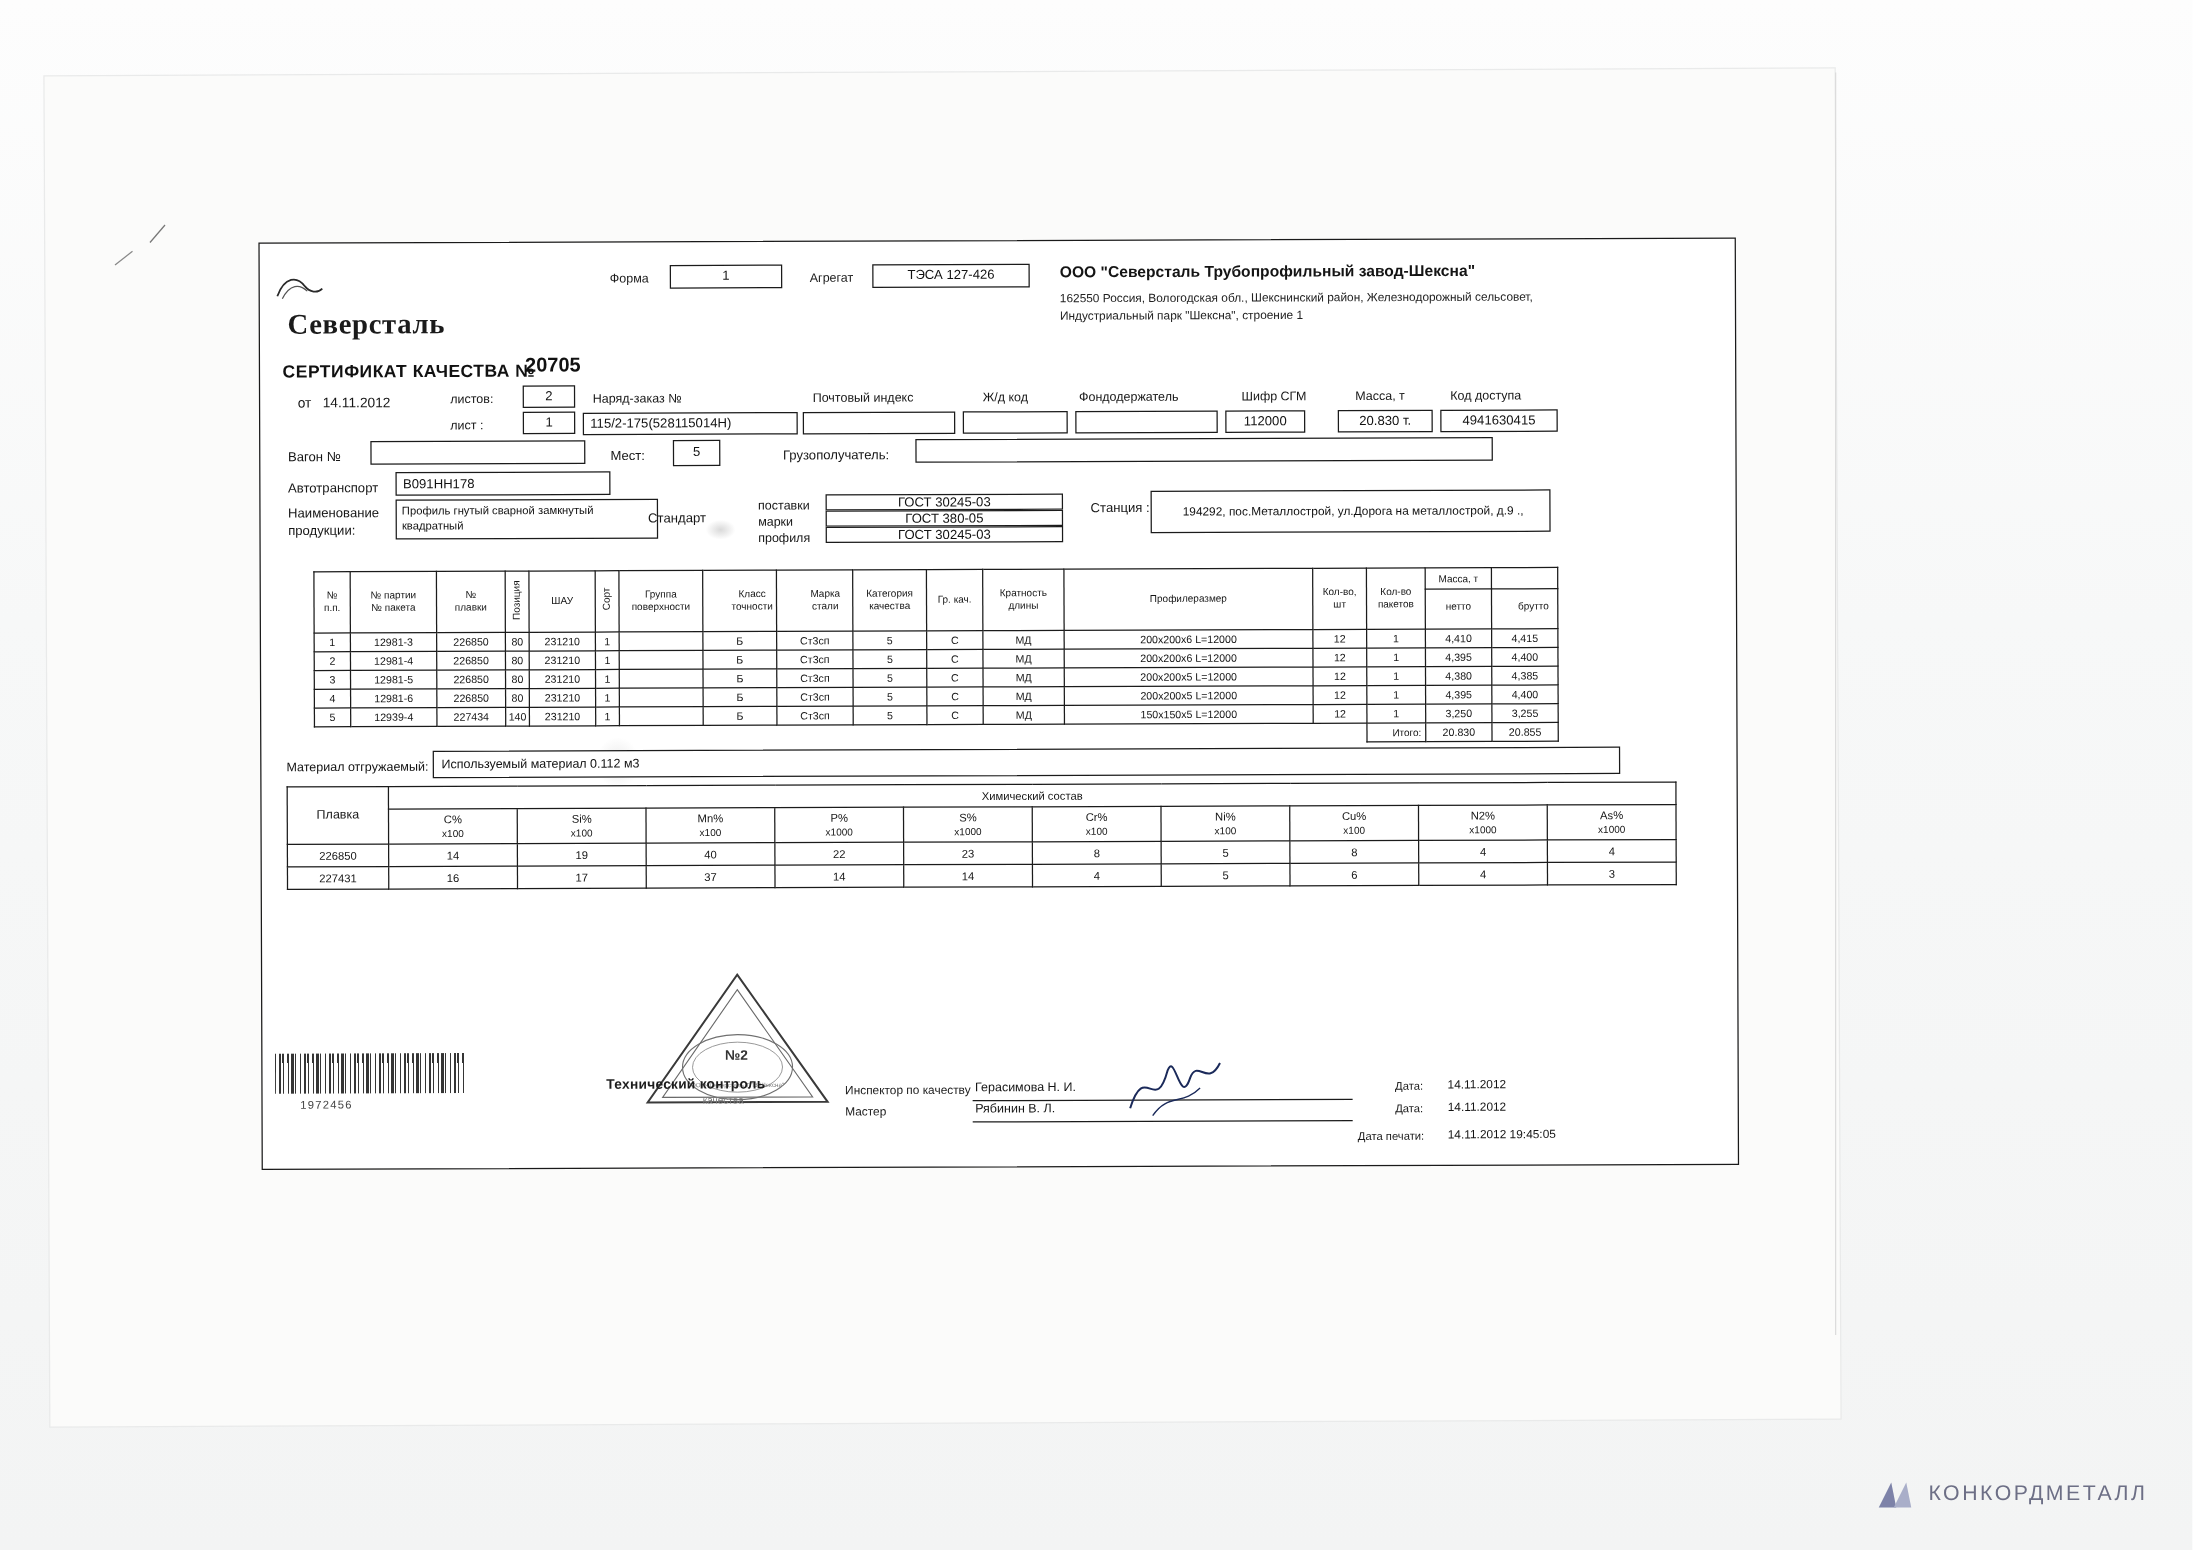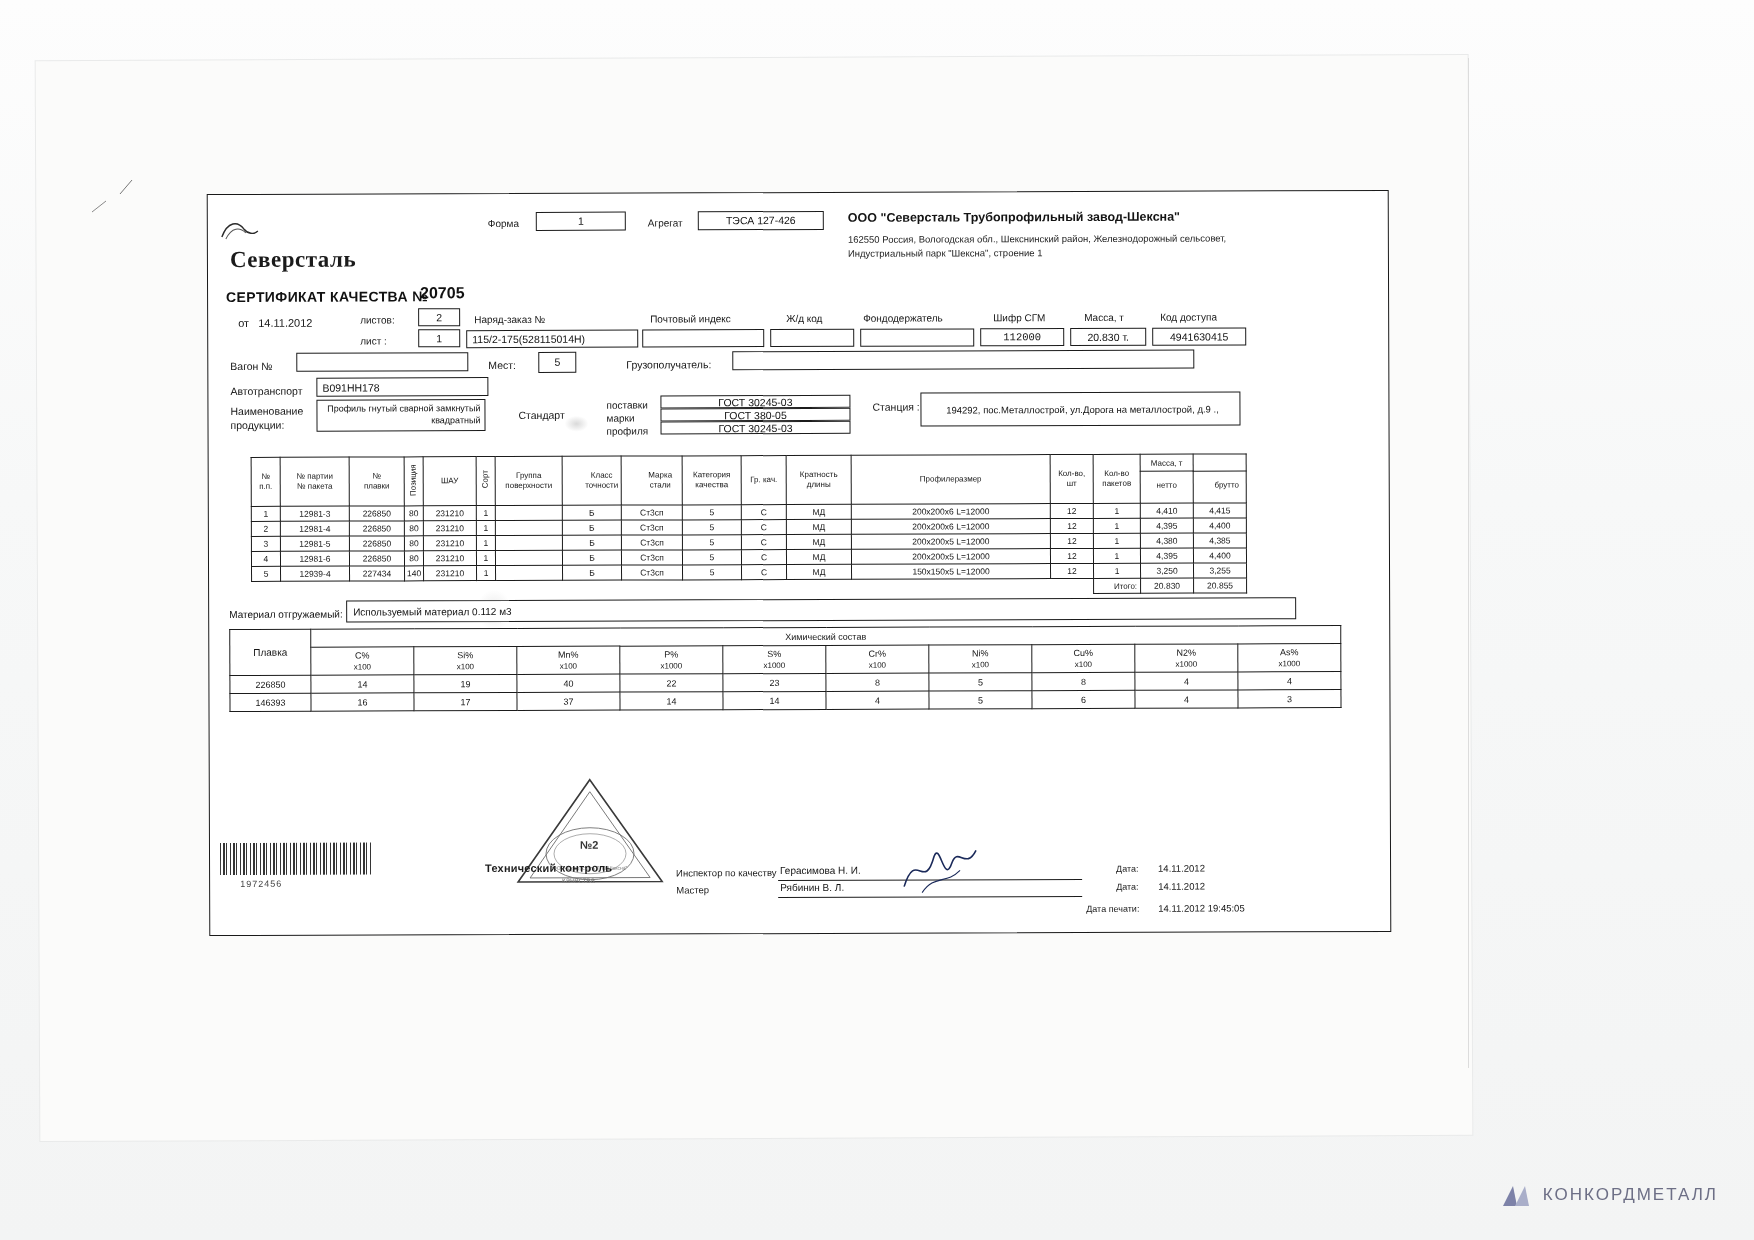--- a/index.html
+++ b/index.html
@@ -252,41 +252,41 @@
       <div class="lbl" style="left:442px; top:120px;">Почтовый индекс</div>
       <div class="field" style="left:434px; top:136px; width:122px; height:18px;"></div>
 
       <div class="lbl" style="left:578px; top:120px;">Ж/д код</div>
       <div class="field" style="left:562px; top:136px; width:84px; height:18px;"></div>
 
       <div class="lbl" style="left:655px; top:120px;">Фондодержатель</div>
       <div class="field" style="left:652px; top:136px; width:114px; height:18px;"></div>
 
       <div class="lbl" style="left:785px; top:120px;">Шифр СГМ</div>
-      <div class="field center" style="left:772px; top:136px; width:84px; height:18px;font-family:Liberation Mono, monospace;">112000</div>
+      <div class="field center" style="left:772px; top:136px; width:64px; height:18px;">112000</div>
 
       <div class="lbl" style="left:876px; top:120px;">Масса, т</div>
       <div class="field center" style="left:862px; top:136px; width:76px; height:18px;">20.830 т.</div>
 
       <div class="lbl" style="left:952px; top:120px;">Код доступа</div>
       <div class="field center" style="left:944px; top:136px; width:94px; height:18px;">4941630415</div>
 
       <div class="lbl" style="left:22px; top:165px; font-size:10.5px;">Вагон №</div>
       <div class="field" style="left:88px; top:158px; width:172px; height:19px;"></div>
       <div class="lbl" style="left:280px; top:165px; font-size:10.5px;">Мест:</div>
       <div class="box" style="left:330px; top:158px; width:36px; height:19px;">5</div>
       <div class="lbl" style="left:418px; top:165px; font-size:10.5px;">Грузополучатель:</div>
       <div class="field" style="left:524px; top:158px; width:462px; height:19px;"></div>
 
       <div class="lbl" style="left:22px; top:190px; font-size:10.5px;">Автотранспорт</div>
       <div class="field" style="left:108px; top:183px; width:172px; height:19px;">В091НН178</div>
 
       <div class="lbl" style="left:22px; top:210px; font-size:10.5px;">Наименование</div>
       <div class="lbl" style="left:22px; top:224px; font-size:10.5px;">продукции:</div>
-      <div class="field two-line" style="left:108px; top:205px; width:169px; height:32px;text-align:right;">Профиль гнутый сварной замкнутый квадратный</div>
+      <div class="field two-line" style="left:108px; top:205px; width:210px; height:32px;">Профиль гнутый сварной замкнутый квадратный</div>
 
       <div class="lbl" style="left:310px; top:215px; font-size:10.5px;">Стандарт</div>
 
       <div class="lbl" style="left:398px; top:206px;">поставки</div>
       <div class="field center" style="left:452px; top:202px; width:190px; height:13px;">ГОСТ 30245-03</div>
       <div class="lbl" style="left:398px; top:219px;">марки</div>
       <div class="field center" style="left:452px; top:215px; width:190px; height:13px;">ГОСТ 380-05</div>
       <div class="lbl" style="left:398px; top:232px;">профиля</div>
       <div class="field center" style="left:452px; top:228px; width:190px; height:13px;">ГОСТ 30245-03</div>
 
@@ -505,21 +505,21 @@
             <td>40</td>
             <td>22</td>
             <td>23</td>
             <td>8</td>
             <td>5</td>
             <td>8</td>
             <td>4</td>
             <td>4</td>
           </tr>
           <tr>
-            <td>146393</td>
+            <td>227431</td>
             <td>16</td>
             <td>17</td>
             <td>37</td>
             <td>14</td>
             <td>14</td>
             <td>4</td>
             <td>5</td>
             <td>6</td>
             <td>4</td>
             <td>3</td>

